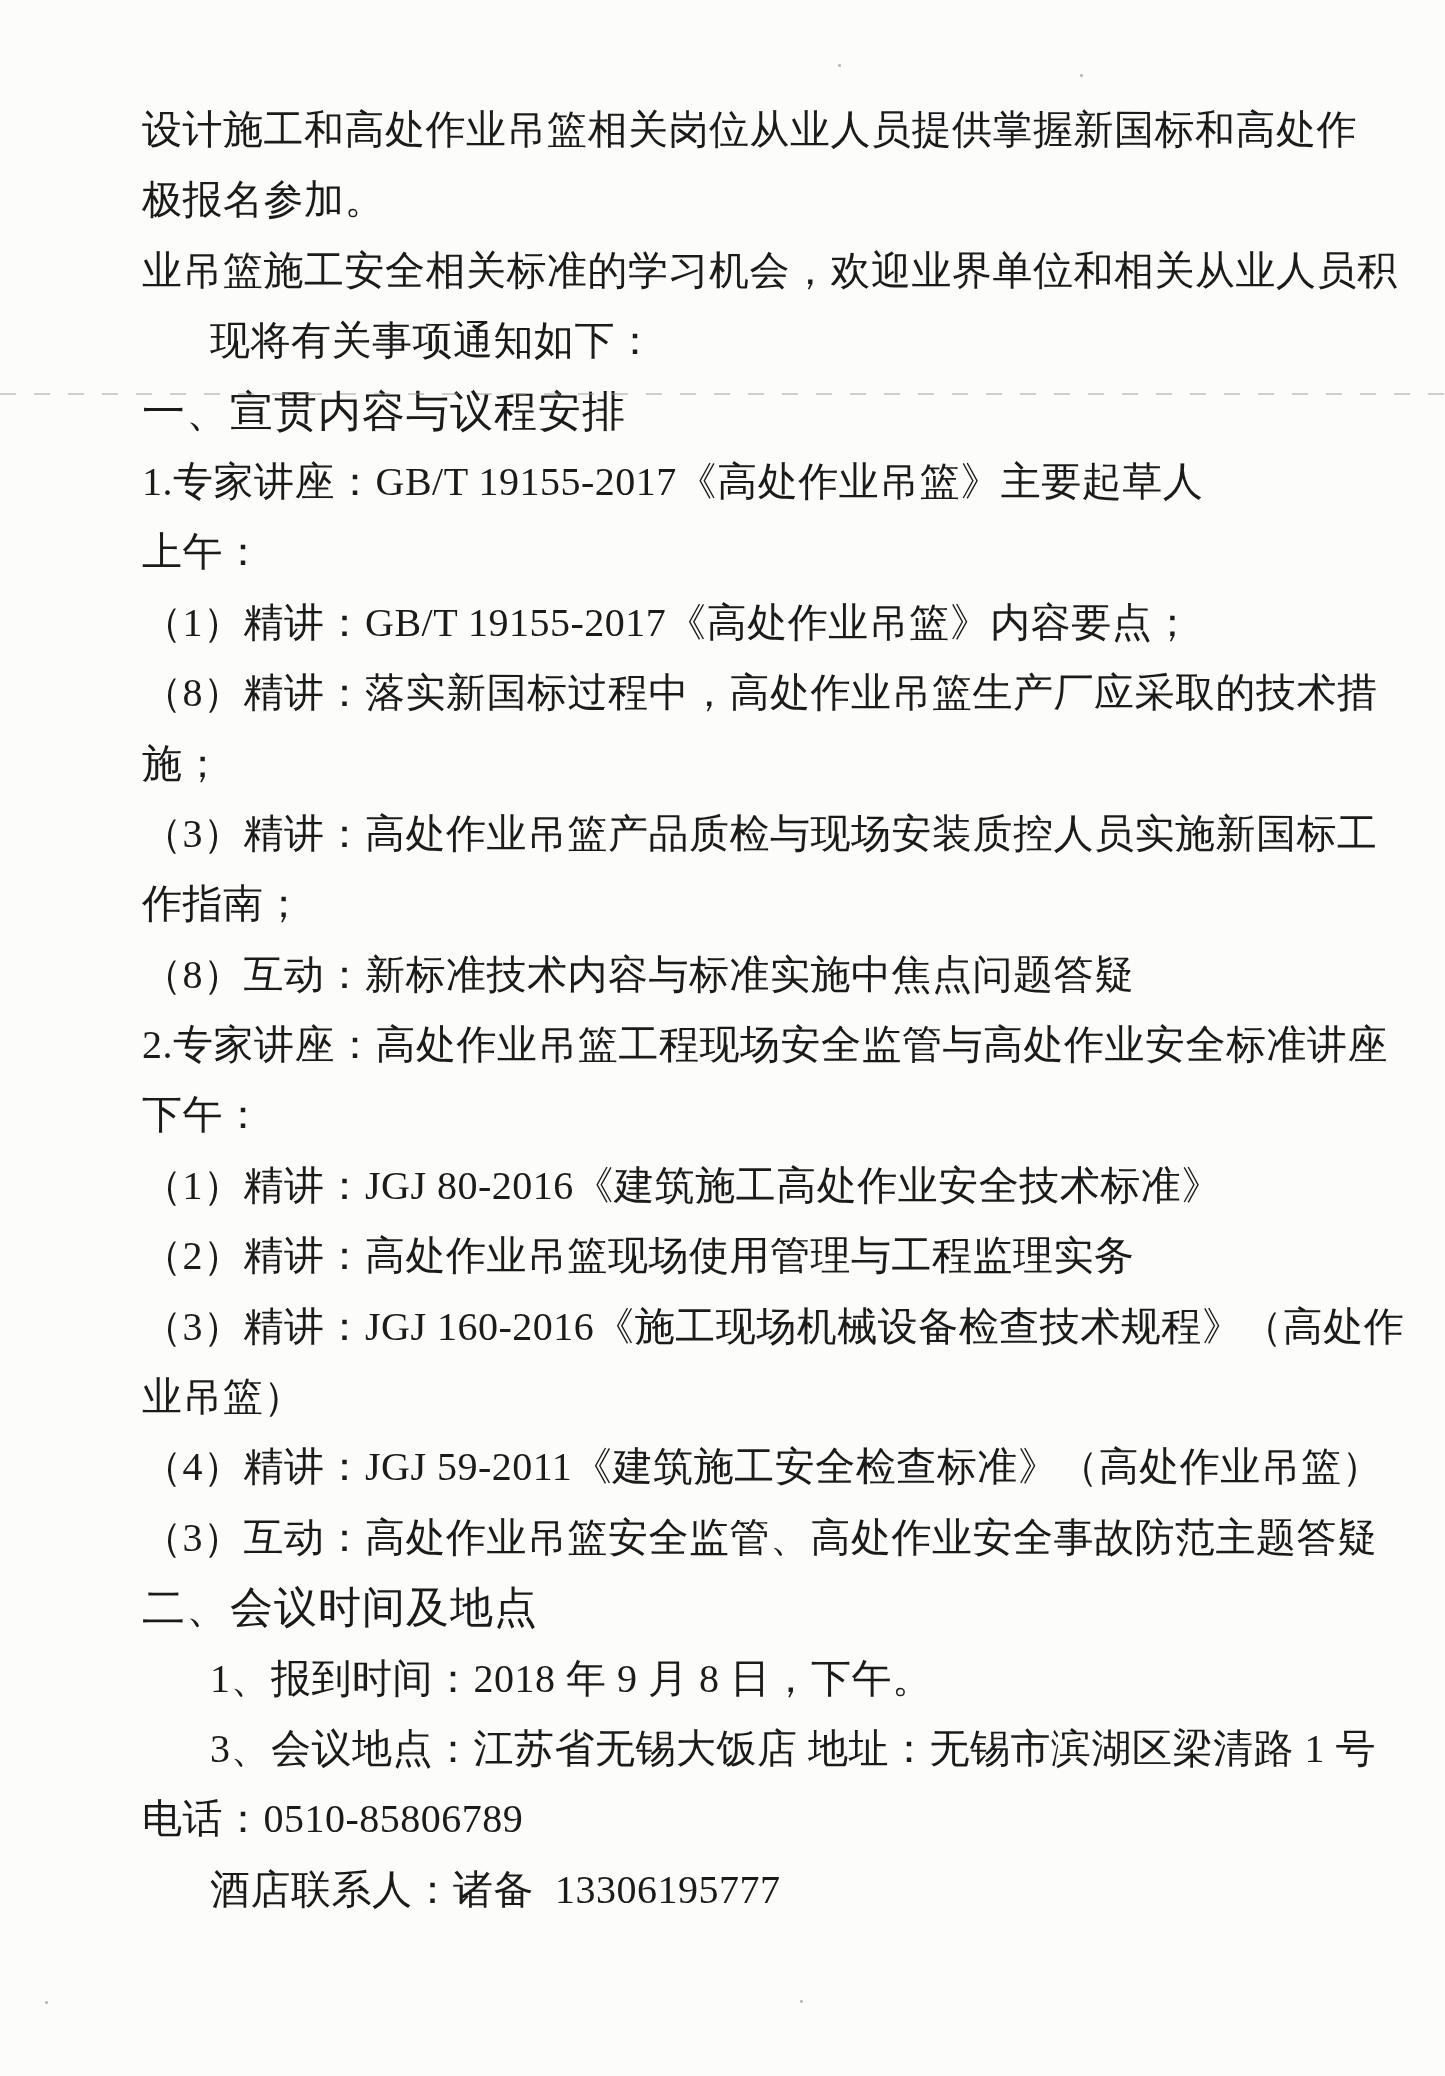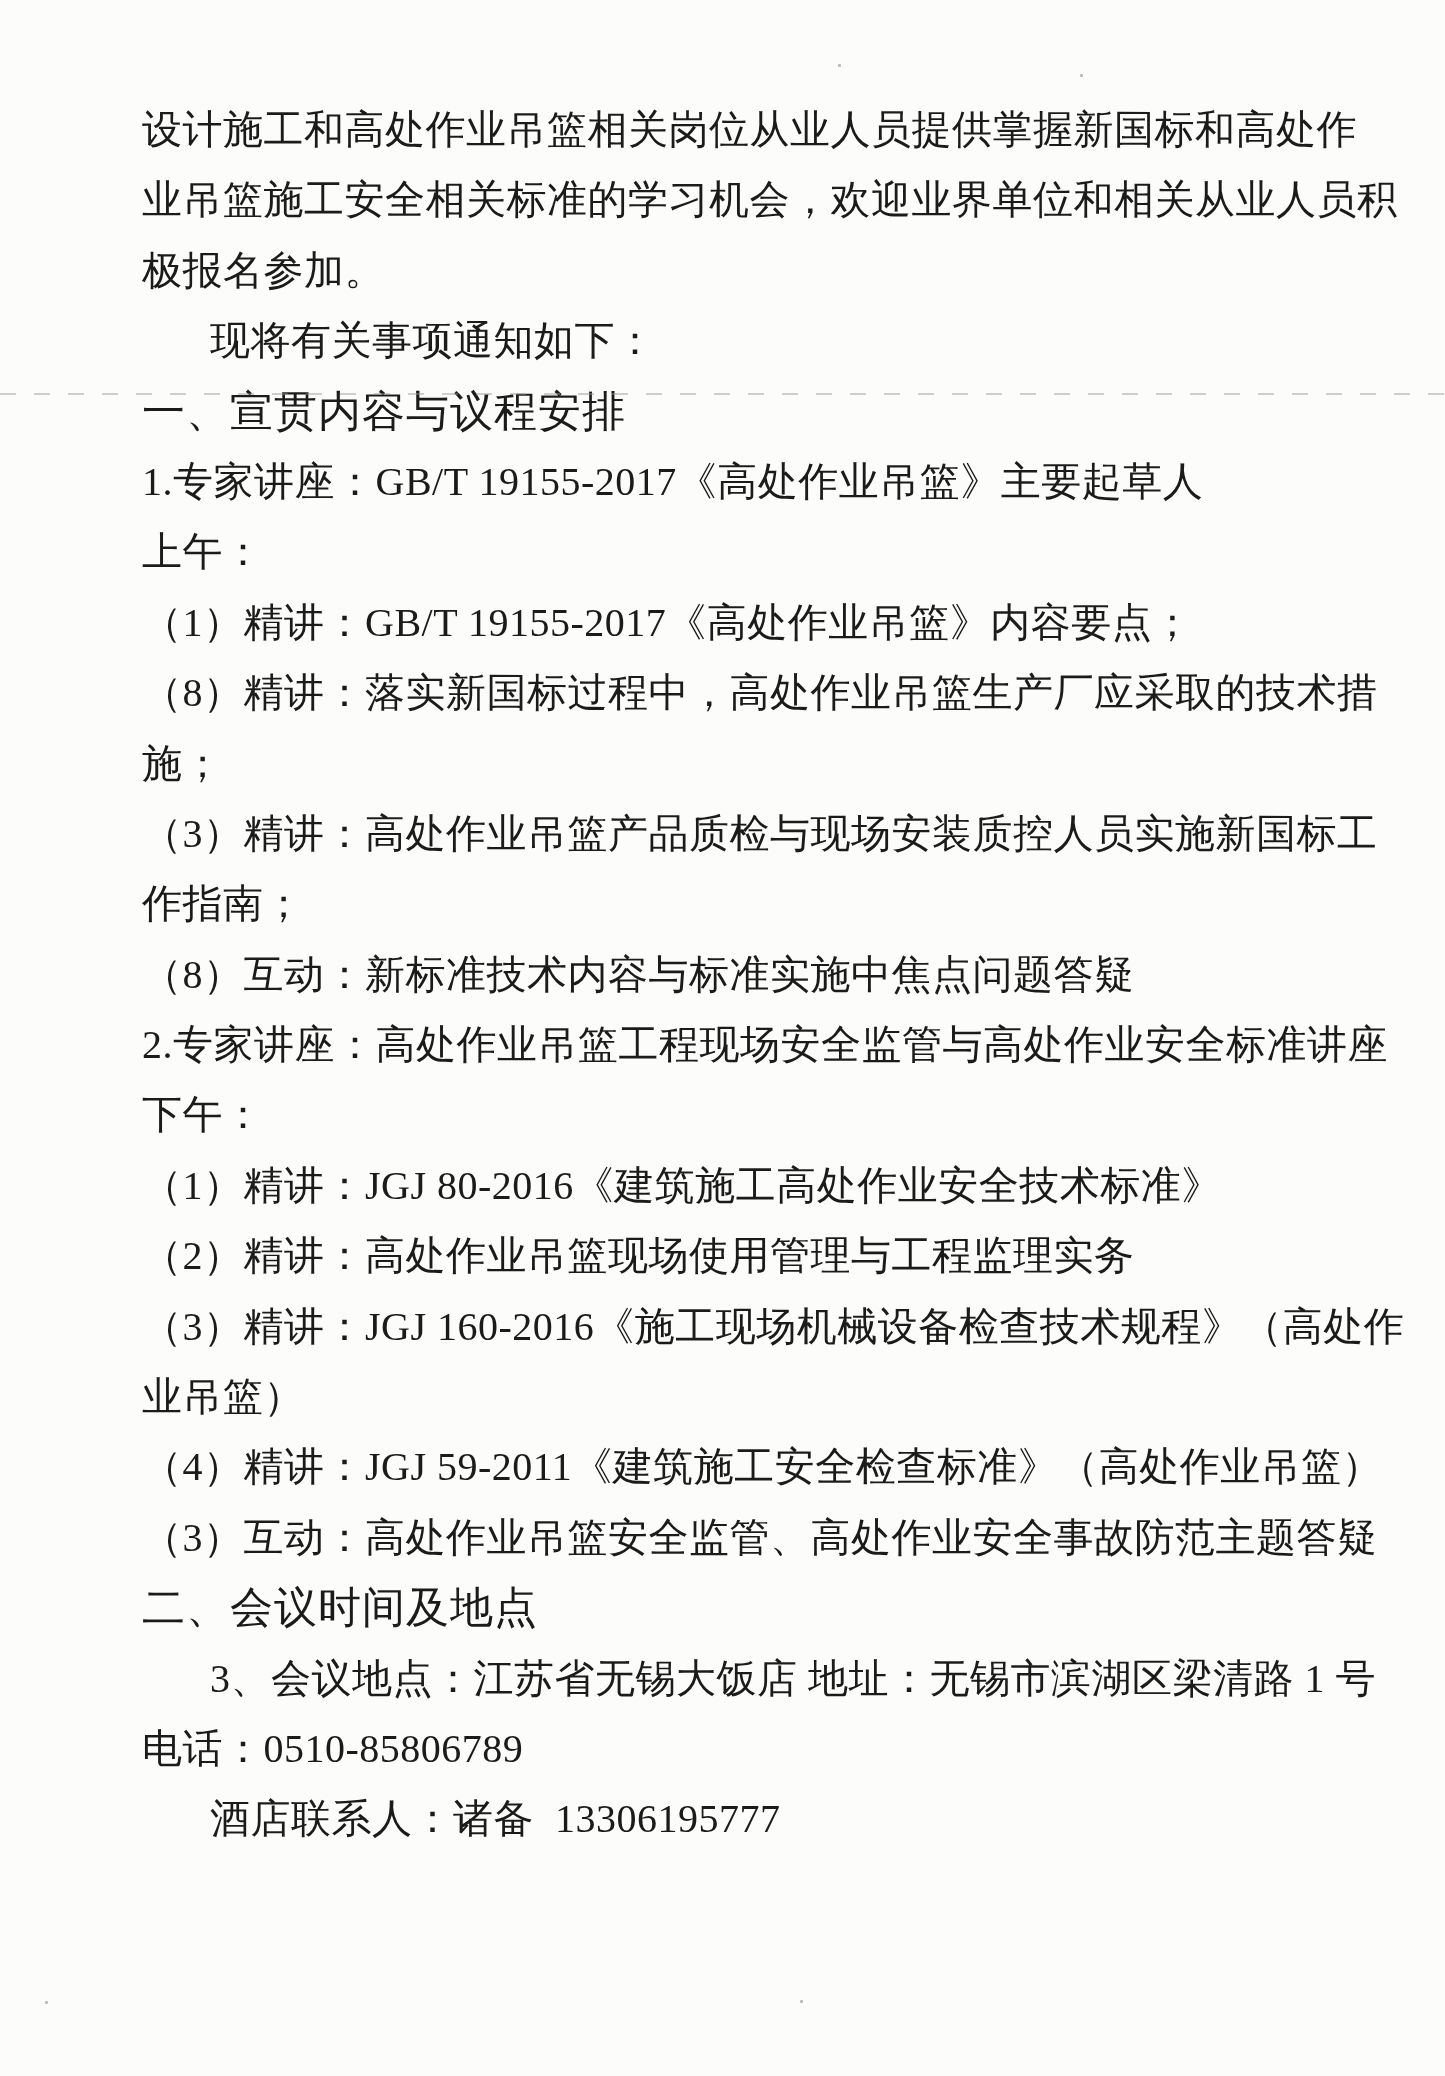--- a/index.html
+++ b/index.html
@@ -55,41 +55,42 @@
     height: 3px;
     background: rgba(110,110,110,0.45);
     border-radius: 1px;
   }
 </style>
 </head>
 <body>
 
 <div class="page">
   <div class="line">设计施工和高处作业吊篮相关岗位从业人员提供掌握新国标和高处作</div>
+  <div class="line">极报名参加。</div>
   <div class="line">业吊篮施工安全相关标准的学习机会，欢迎业界单位和相关从业人员积</div>
-  <div class="line">极报名参加。</div>
   <div class="line indent">现将有关事项通知如下：</div>
   <div class="line h1">一、宣贯内容与议程安排</div>
   <div class="line">1.专家讲座：GB/T 19155-2017《高处作业吊篮》主要起草人</div>
   <div class="line">上午：</div>
   <div class="line">（1）精讲：GB/T 19155-2017《高处作业吊篮》内容要点；</div>
   <div class="line">（8）精讲：落实新国标过程中，高处作业吊篮生产厂应采取的技术措</div>
   <div class="line">施；</div>
   <div class="line">（3）精讲：高处作业吊篮产品质检与现场安装质控人员实施新国标工</div>
   <div class="line">作指南；</div>
   <div class="line">（8）互动：新标准技术内容与标准实施中焦点问题答疑</div>
   <div class="line">2.专家讲座：高处作业吊篮工程现场安全监管与高处作业安全标准讲座</div>
   <div class="line">下午：</div>
   <div class="line">（1）精讲：JGJ 80-2016《建筑施工高处作业安全技术标准》</div>
   <div class="line">（2）精讲：高处作业吊篮现场使用管理与工程监理实务</div>
   <div class="line">（3）精讲：JGJ 160-2016《施工现场机械设备检查技术规程》（高处作</div>
   <div class="line">业吊篮）</div>
   <div class="line">（4）精讲：JGJ 59-2011《建筑施工安全检查标准》（高处作业吊篮）</div>
   <div class="line">（3）互动：高处作业吊篮安全监管、高处作业安全事故防范主题答疑</div>
   <div class="line h1">二、会议时间及地点</div>
+  <div class="line indent">1、报到时间：2018 年 9 月 8 日，下午。</div>
   <div class="line indent">3、会议地点：江苏省无锡大饭店 地址：无锡市滨湖区梁清路 1 号</div>
   <div class="line">电话：0510-85806789</div>
   <div class="line indent">酒店联系人：诸备  13306195777</div>
 </div>
 
 <div class="scanline"></div>
 <div class="speck" style="left:838px; top:64px;"></div>
 <div class="speck" style="left:1080px; top:74px;"></div>
 <div class="speck" style="left:45px; top:2001px;"></div>
 <div class="speck" style="left:800px; top:2000px;"></div>

